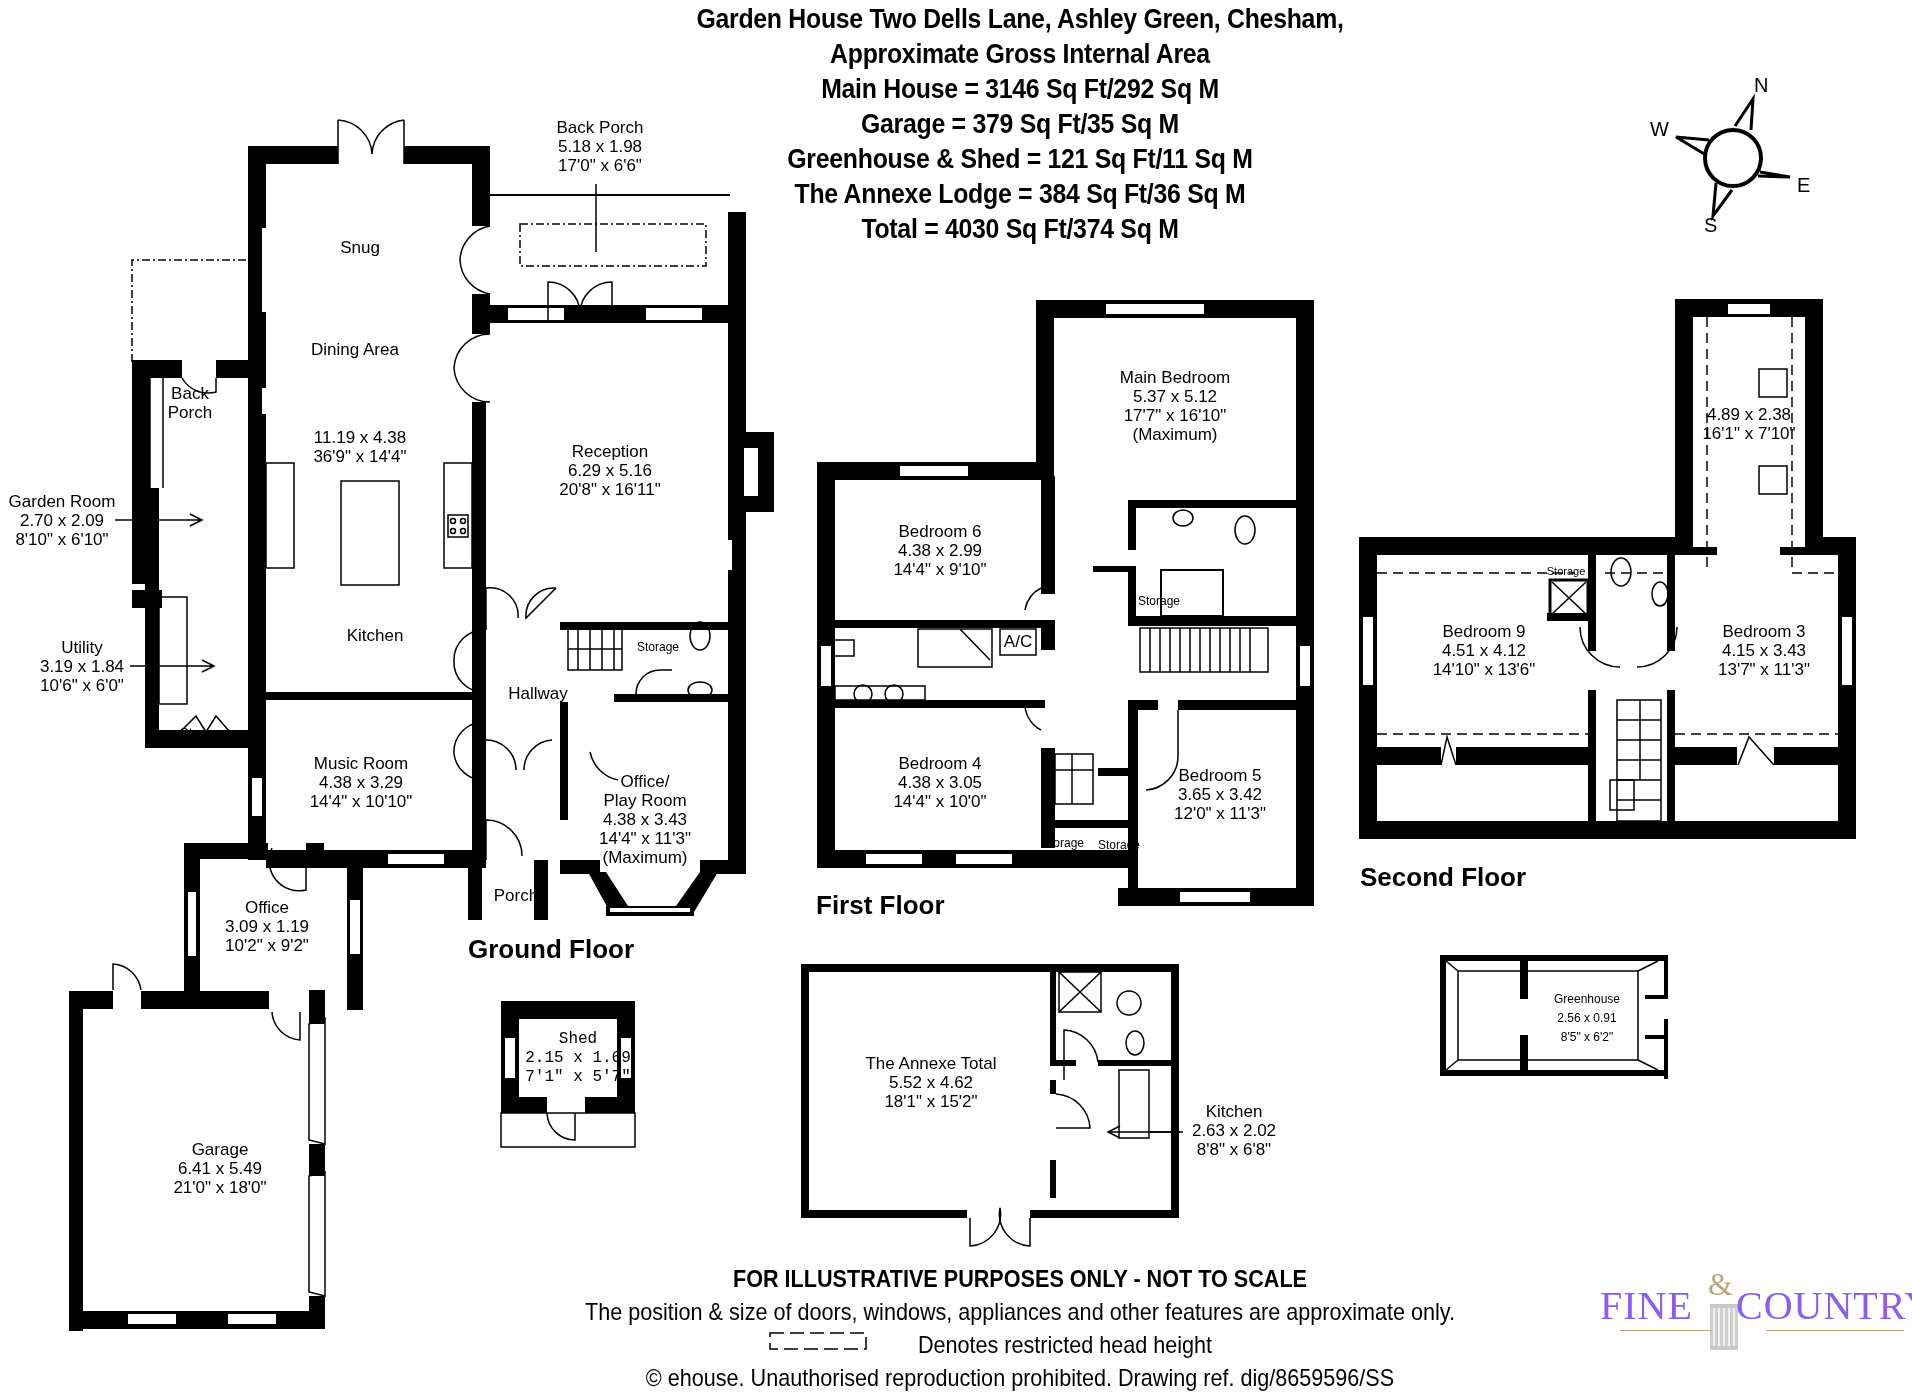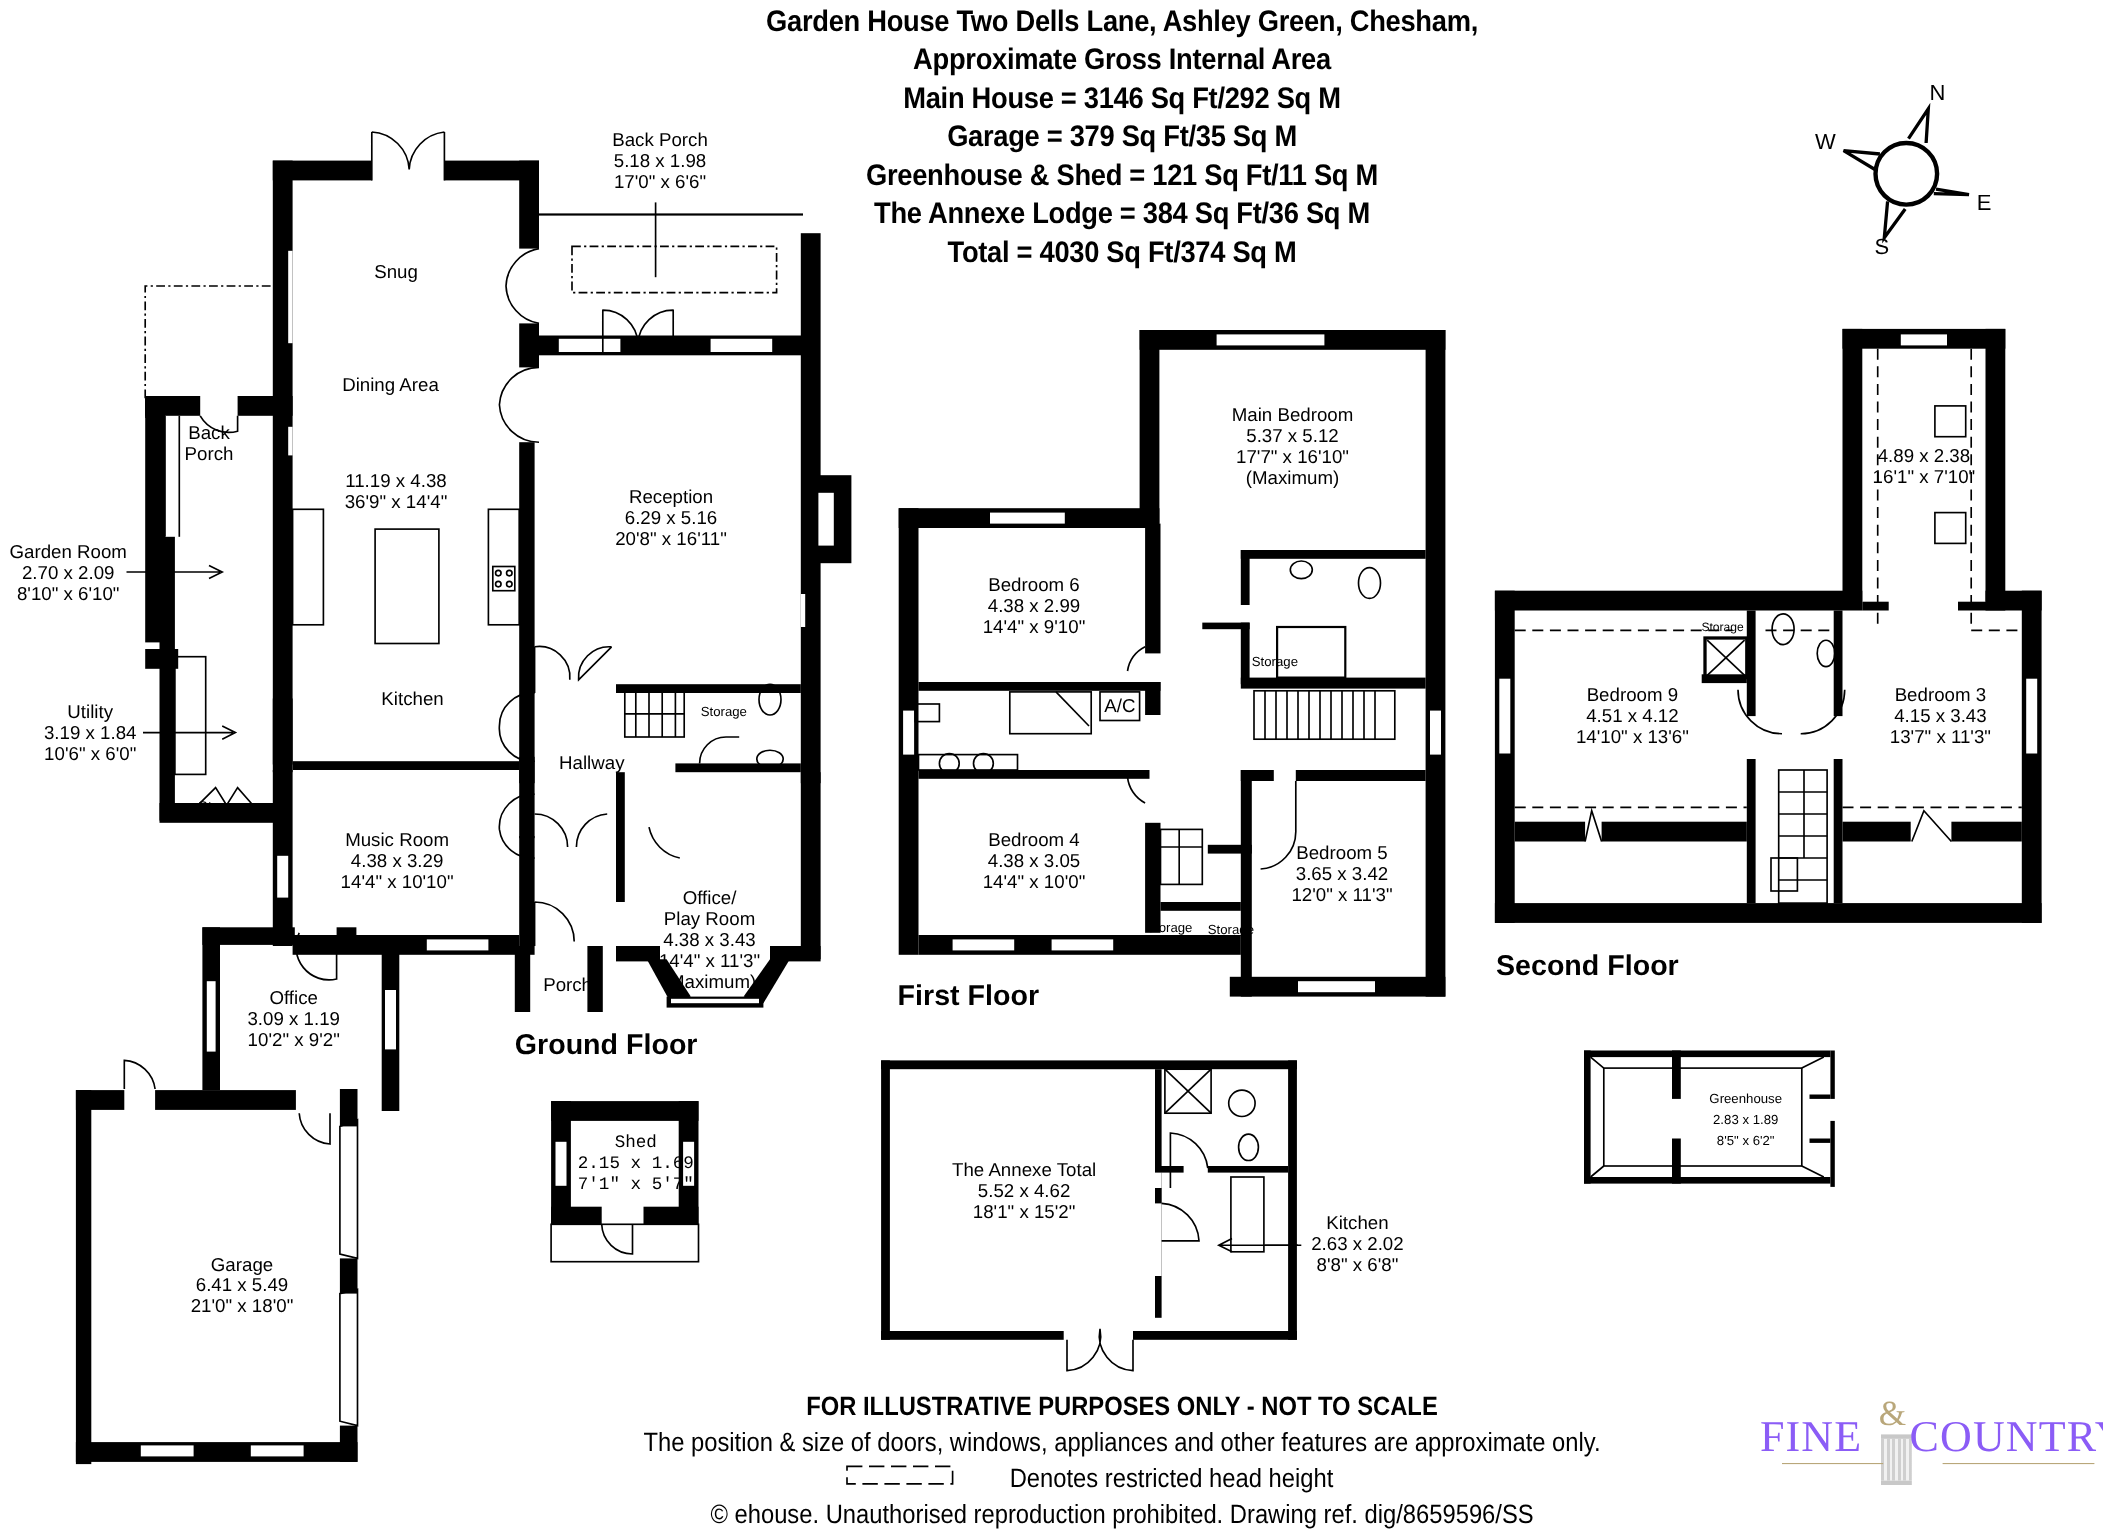--- a/index.html
+++ b/index.html
@@ -355,21 +355,21 @@
   <span>Reception</span>
     <span>6.29 x 5.16</span>
     <span>20'8" x 16'11"</span>
   </div>
 <div class="lbl" style="left:496px;top:684px;width:84px;">
     <span>Hallway</span>
   </div>
 <div class="lbl" style="left:626px;top:638px;width:64px;font-size:12px;">
     <span>Storage</span>
   </div>
-<div class="lbl" style="left:580px;top:772px;width:130px;margin-top:35px;">
+<div class="lbl" style="left:580px;top:772px;width:130px;">
   <span>Office/</span>
     <span>Play Room</span>
     <span>4.38 x 3.43</span>
     <span>14'4" x 11'3"</span>
     <span>(Maximum)</span>
   </div>
 <div class="lbl" style="left:296px;top:754px;width:130px;">
   <span>Music Room</span>
     <span>4.38 x 3.29</span>
     <span>14'4" x 10'10"</span>
@@ -454,21 +454,21 @@
     <span>18'1" x 15'2"</span>
   </div>
 <div class="lbl" style="left:1186px;top:1102px;width:96px;">
   <span>Kitchen</span>
     <span>2.63 x 2.02</span>
     <span>8'8" x 6'8"</span>
   </div>
 
 <div class="lbl" style="left:1532px;top:990px;width:110px;font-size:12px;">
   <span>Greenhouse</span>
-    <span>2.83 x 1.89</span>
+    <span>2.56 x 0.91</span>
     <span>8'5" x 6'2"</span>
   </div>
 
 <div class="foot b" style="top:1262px;">FOR ILLUSTRATIVE PURPOSES ONLY - NOT TO SCALE</div>
 <div class="foot" style="top:1295px;">The position &amp; size of doors, windows, appliances and other features are approximate only.</div>
 <div class="foot" style="top:1328px;">
   <span style="display:inline-block;width:100px;"></span><span>Denotes restricted head height</span>
 </div>
 <div class="foot" style="top:1361px;">© ehouse. Unauthorised reproduction prohibited. Drawing ref. dig/8659596/SS</div>
 

